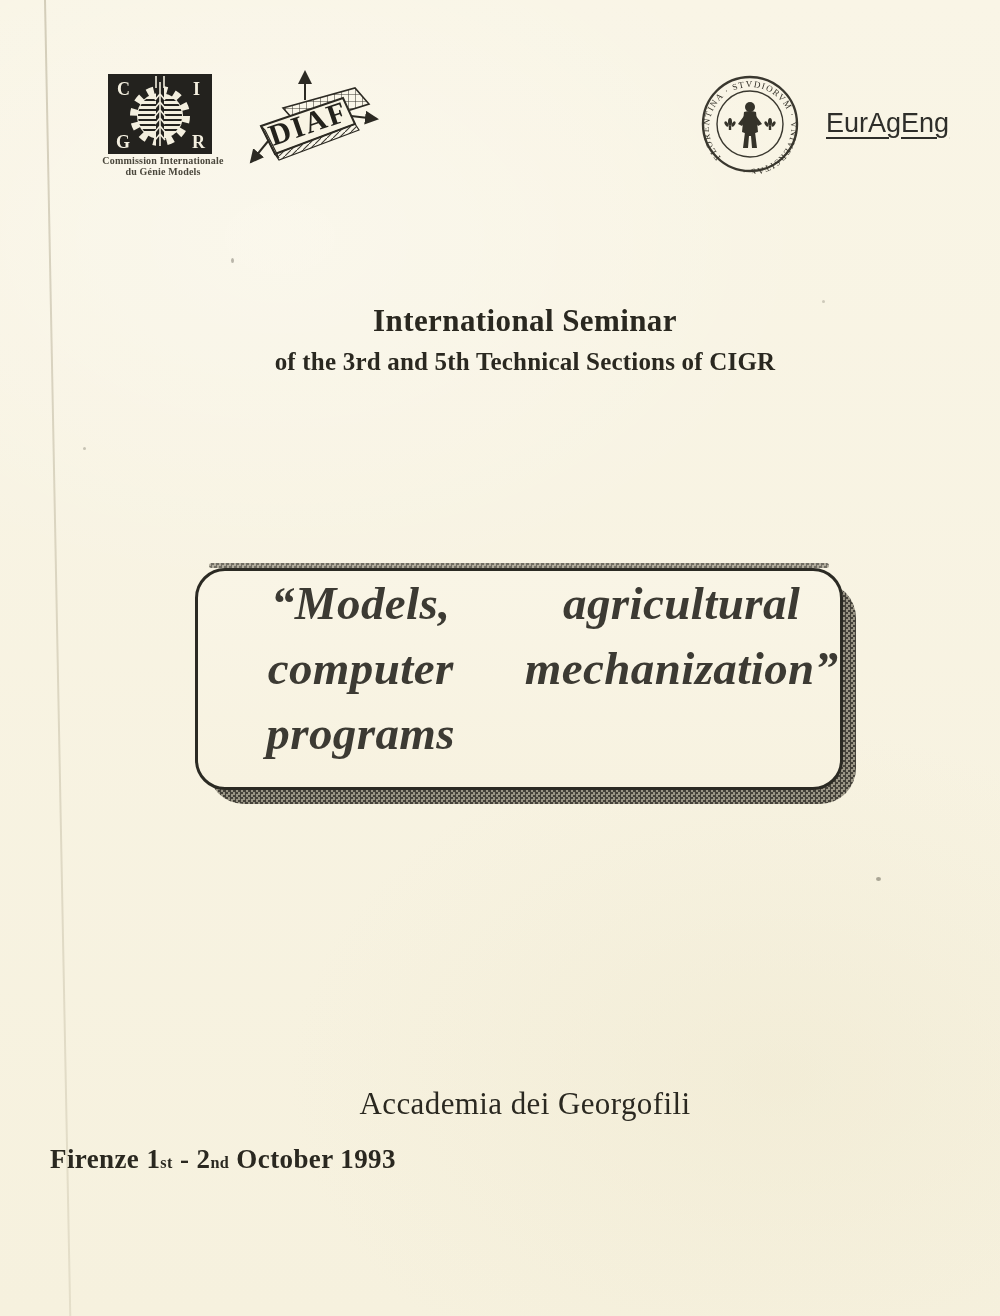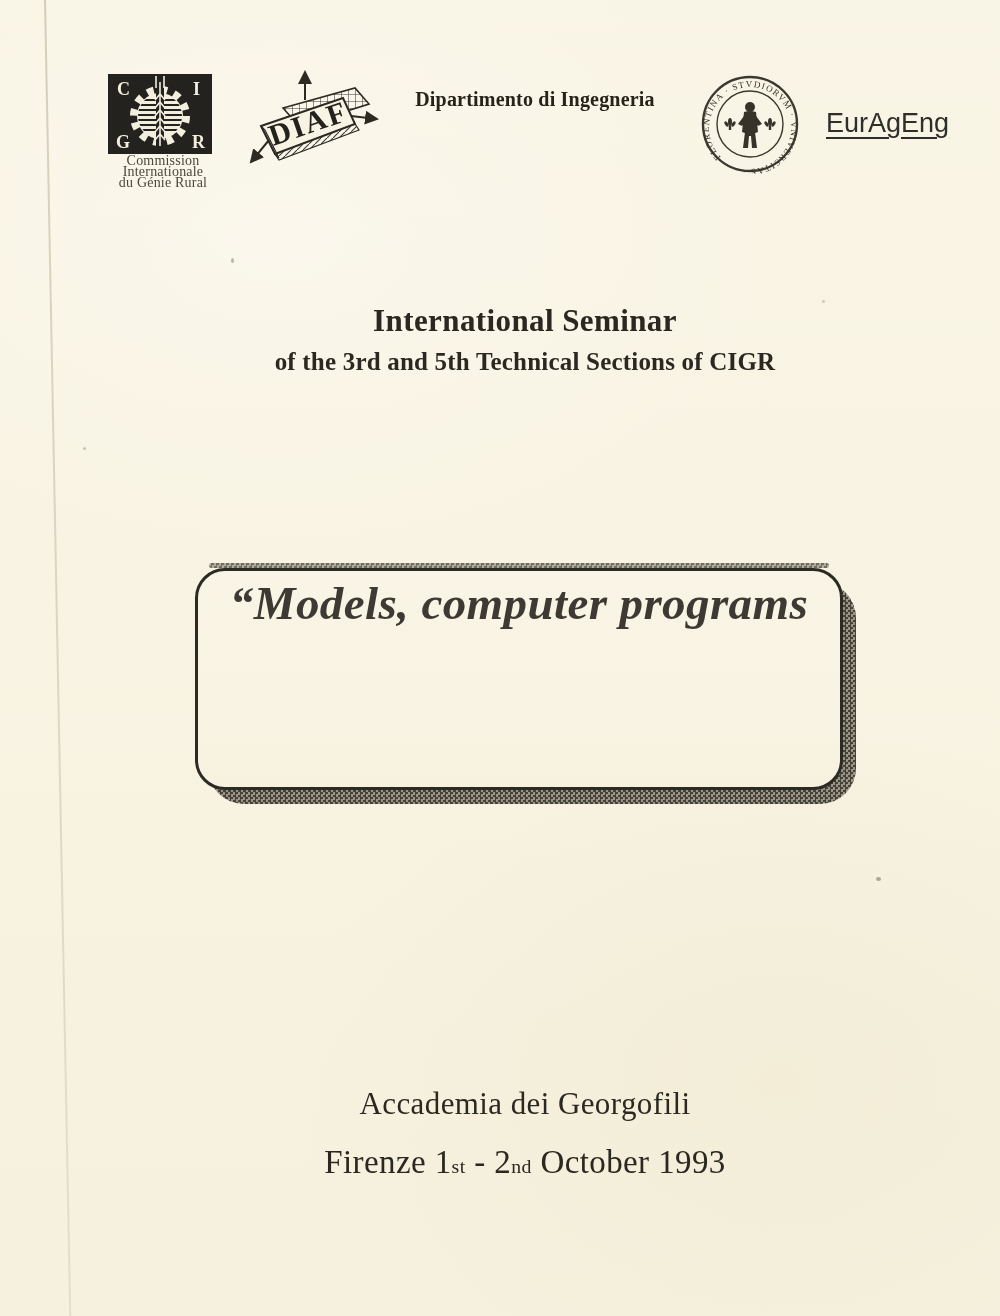--- a/index.html
+++ b/index.html
@@ -15,21 +15,21 @@
   }
   .fold-line{
     position:absolute;left:44px;top:0;width:2px;height:1330px;
     background:linear-gradient(rgba(150,140,110,.38), rgba(150,140,110,.18));
     transform:rotate(-1.1deg);transform-origin:top center;
   }
   
   .cigr-logo{position:absolute;left:108px;top:74px;}
   .cigr-caption{
     position:absolute;left:88px;top:155px;width:150px;text-align:center;
-    font-size:14px;line-height:11px;font-weight:normal;color:#4a473c;letter-spacing:.2px;
+    font-size:10px;line-height:11px;font-weight:bold;color:#4a473c;letter-spacing:.2px;
   }
   .diaf-logo{position:absolute;left:243px;top:66px;}
   .dept-block{
     position:absolute;left:360px;top:88px;width:350px;text-align:center;
     font-size:20px;line-height:23px;font-weight:bold;color:#262419;letter-spacing:.2px;
   }
   .seal{position:absolute;left:700px;top:74px;}
   .euragen{
     position:absolute;left:826px;top:108px;
     font-family:"Liberation Sans", sans-serif;font-size:27px;color:#2e2e2a;
@@ -59,22 +59,22 @@
     display:flex;flex-direction:row;justify-content:center;
     text-align:center;
   }
   .quote-line{
     font-size:47px;line-height:65px;font-weight:bold;font-style:italic;
     color:#3c3a33;letter-spacing:.4px;
   }
   
   .venue{position:absolute;top:1086px;width:100%;text-align:center;
     font-size:31px;font-weight:normal;color:#2a2820;letter-spacing:.4px;}
-  .date-line{position:absolute;top:1144px;width:100%;text-align:center;
-    font-size:33px;font-weight:normal;color:#2a2820;letter-spacing:.4px;}
+  .date-line{position:absolute;top:1144px;width:100%;
+    font-size:27px;font-weight:bold;color:#2a2820;letter-spacing:.4px;}
   .date-line .ord{font-size:0.60em;}
   
   .speck{position:absolute;border-radius:50%;background:#6b675a;}
   .speck.s1{left:876px;top:877px;width:5px;height:4px;opacity:.55;}
   .speck.s2{left:231px;top:258px;width:3px;height:5px;opacity:.45;}
   .speck.s3{left:83px;top:447px;width:3px;height:3px;opacity:.35;}
   .speck.s4{left:822px;top:300px;width:3px;height:3px;opacity:.3;}
 </style>
 </head>
 <body>
@@ -108,21 +108,21 @@
       <g stroke="#f3efdf" stroke-width="1.6" fill="none">
         <line x1="52" y1="8" x2="52" y2="72"></line>
         <line x1="48" y1="2" x2="48" y2="14"></line>
         <line x1="56" y1="2" x2="56" y2="14"></line>
         <path d="M52,20 l-5,6 M52,20 l5,6 M52,28 l-5,6 M52,28 l5,6 M52,36 l-5,6 M52,36 l5,6 M52,44 l-5,6 M52,44 l5,6 M52,52 l-5,6 M52,52 l5,6 M52,60 l-5,6 M52,60 l5,6"></path>
       </g>
     </g>
   </svg>
   <div class="cigr-caption">
     <div>Commission Internationale</div>
-    <div>du Génie Rural</div>
+    <div>du Génie Models</div>
   </div>
 
   <svg class="diaf-logo" width="140" height="112" viewBox="0 0 140 112">
     <defs>
       <pattern id="grid" width="7" height="7" patternUnits="userSpaceOnUse">
         <path d="M0,0 H7 M0,0 V7" stroke="#3a382f" stroke-width="1.1" fill="none"></path>
       </pattern>
       <pattern id="hatch" width="6" height="6" patternUnits="userSpaceOnUse">
         <path d="M0,6 L6,0" stroke="#3a382f" stroke-width="1.1" fill="none"></path>
       </pattern>
@@ -138,21 +138,20 @@
       <text x="30" y="80" transform="rotate(-19 30 80)" font-family="Liberation Serif, serif" font-weight="bold" font-size="30" letter-spacing="2" fill="#23221c">DIAF</text>
     </g>
     <g stroke="#2c2a23" stroke-width="2">
       <line x1="62" y1="34" x2="62" y2="6" marker-end="url(#arrow)"></line>
       <line x1="108" y1="50" x2="134" y2="53" marker-end="url(#arrow)"></line>
       <line x1="26" y1="74" x2="8" y2="96" marker-end="url(#arrow)"></line>
     </g>
   </svg>
 
   <div class="dept-block">
-    <div>Dipartimento di Ingegneria</div>
   </div>
 
   <svg class="seal" width="100" height="100" viewBox="0 0 100 100">
     <circle cx="50" cy="50" r="47" fill="none" stroke="#3a382f" stroke-width="2.4"></circle>
     <circle cx="50" cy="50" r="33" fill="none" stroke="#3a382f" stroke-width="1.4"></circle>
     <defs>
       <path id="sealring" d="M 21,83 A 41,41 0 1 1 21.05,83.05"></path>
     </defs>
     <text font-family="Liberation Serif, serif" font-size="9" letter-spacing="1.2" fill="#35332a">
       <textPath href="#sealring">FLORENTINA · STVDIORVM · VNIVERSITAS ·</textPath>
@@ -187,20 +186,21 @@
 
     <div class="venue">Accademia dei Georgofili</div>
     <div class="date-line"><span>Firenze 1</span><span class="ord">st</span><span> - 2</span><span class="ord">nd</span><span> October 1993</span></div>
   </div>
 
   <div class="quote-box">
     <div class="quote-shadow halftone"></div>
     <div class="quote-topstrip halftone"></div>
     <div class="quote-face">
       <div class="quote-line">“Models, computer programs</div>
+      <div class="quote-line">agricultural mechanization”</div>
     </div>
   </div>
 
   <div class="speck s1"></div>
   <div class="speck s2"></div>
   <div class="speck s3"></div>
   <div class="speck s4"></div>
 
 </div>
 

